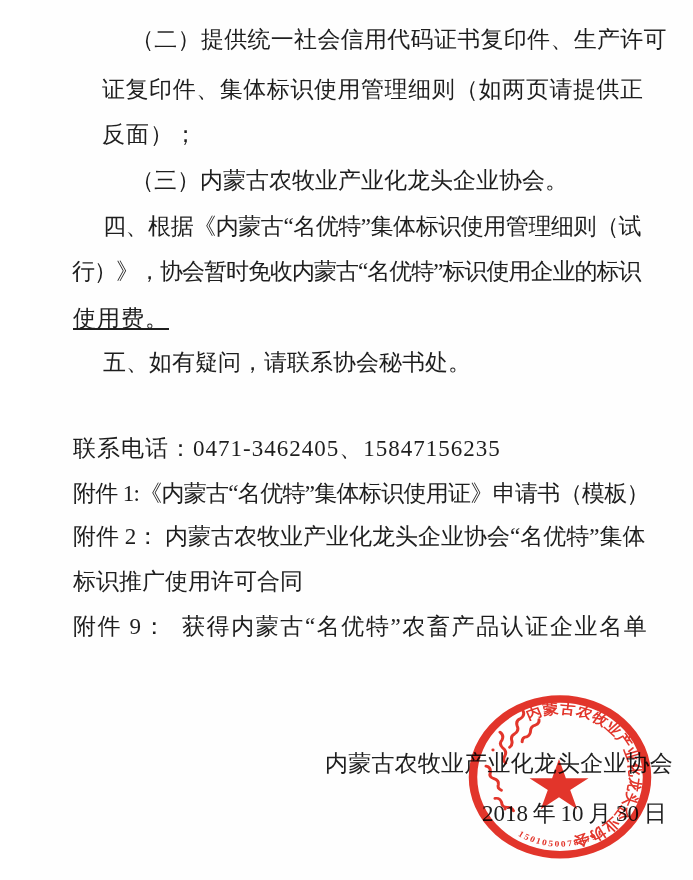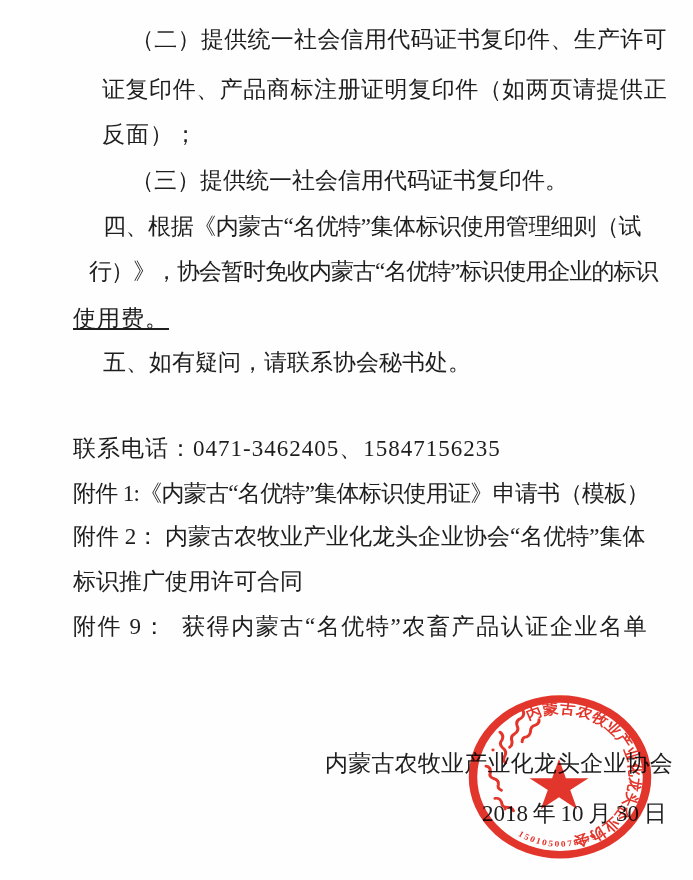--- a/index.html
+++ b/index.html
@@ -30,25 +30,25 @@
     font-family:"Liberation Serif","DejaVu Serif",serif;
     font-weight:bold;
   }
 </style>
 </head>
 <body>
 
 <div class="page">
 
   <div class="ln" style="left:101px;top:28px;letter-spacing:0.3px;">（二）提供统一社会信用代码证书复印件、生产许可</div>
-  <div class="ln" style="left:72px;top:78px;letter-spacing:0.55px;">证复印件、产品商标注册证明复印件（如两页请提供正</div>
+  <div class="ln" style="left:72px;top:78px;letter-spacing:0.55px;">证复印件、集体标识使用管理细则（如两页请提供正</div>
   <div class="ln" style="left:72px;top:123px;letter-spacing:1px;">反面）；</div>
-  <div class="ln" style="left:101px;top:169px;letter-spacing:0;">（三）提供统一社会信用代码证书复印件。</div>
+  <div class="ln" style="left:101px;top:169px;letter-spacing:0;">（三）内蒙古农牧业产业化龙头企业协会。</div>
   <div class="ln" style="left:73px;top:215px;letter-spacing:-0.45px;text-align:right;">四、根据《内蒙古“名优特”集体标识使用管理细则（试</div>
-  <div class="ln" style="left:59px;top:260px;letter-spacing:-1px;">行）》，协会暂时免收内蒙古“名优特”标识使用企业的标识</div>
+  <div class="ln" style="left:42px;top:260px;letter-spacing:-1px;">行）》，协会暂时免收内蒙古“名优特”标识使用企业的标识</div>
   <div class="ln" style="left:43px;top:307px;letter-spacing:1px;text-decoration:underline;">使用费。</div>
   <div class="ln" style="left:73px;top:351px;letter-spacing:0;text-align:center;">五、如有疑问，请联系协会秘书处。</div>
   <div class="ln" style="left:43px;top:437px;letter-spacing:1px;">联系电话：0471-3462405、15847156235</div>
   <div class="ln" style="left:43px;top:482px;letter-spacing:-0.7px;text-align:center;">附件 1:《内蒙古“名优特”集体标识使用证》申请书（模板）</div>
   <div class="ln" style="left:43px;top:525px;letter-spacing:0;">附件 2： 内蒙古农牧业产业化龙头企业协会“名优特”集体</div>
   <div class="ln" style="left:43px;top:570px;letter-spacing:0;">标识推广使用许可合同</div>
   <div class="ln" style="left:43px;top:615px;letter-spacing:1.6px;">附件 9：  获得内蒙古“名优特”农畜产品认证企业名单</div>
 
   <div class="ln" style="left:295px;top:752px;letter-spacing:0.2px;">内蒙古农牧业产业化龙头企业协会</div>
   <div class="ln" style="left:452px;top:802px;word-spacing:-1px;">2018 年 10 月 30 日</div>

